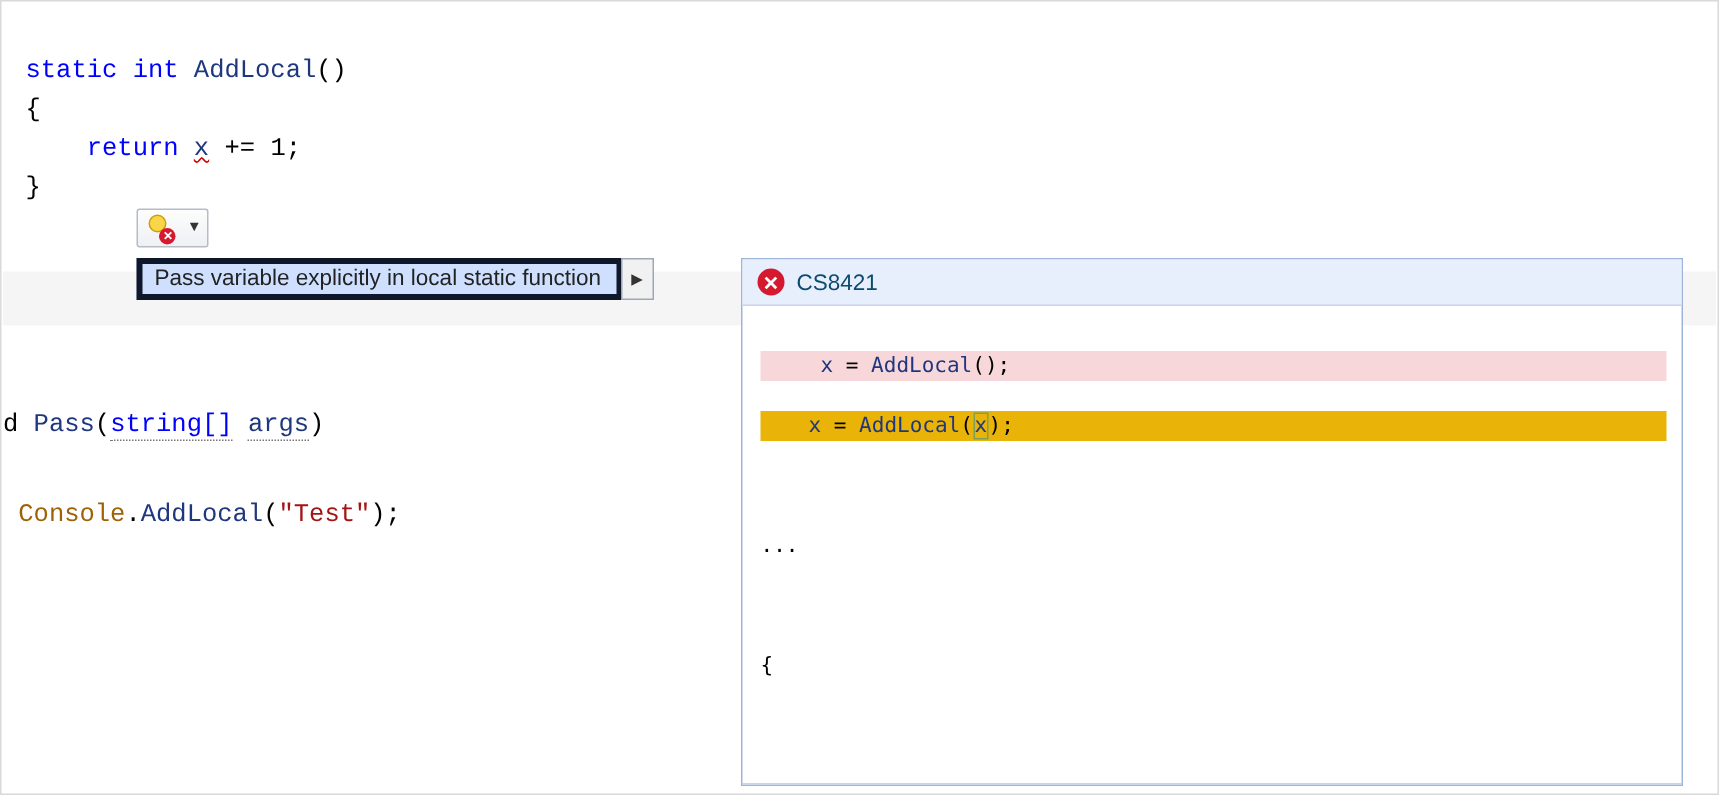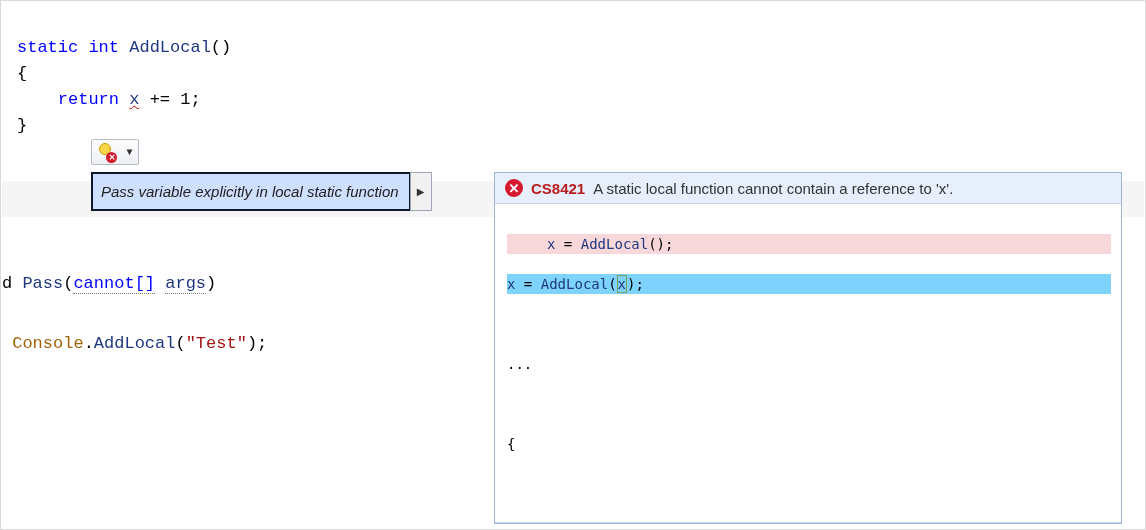--- a/index.html
+++ b/index.html
@@ -75,26 +75,26 @@
   .qa-item {
     position: absolute;
     left: 90px; top: 171px;
     display: flex;
     align-items: stretch;
     font-family: "Segoe UI", Arial, sans-serif;
     font-size: 15px;
     cursor: pointer;
   }
   .qa-label {
-    border: 2px solid #0f172a;
+    border: 4px solid #0f172a;
     background: #cfe0ff;
     padding: 4px 10px 5px 8px;
     color: #222;
-    height: 39px;
-    display:flex; align-items:center;font-style:italic;
+    height: 28px;
+    display:flex; align-items:center;
   }
   .qa-fly {
     border: 1px solid #9fa7b7;
     background: #f1f1f1;
     width: 22px;
     display:flex; align-items:center; justify-content:center;
     font-size: 10px; color:#333;
     margin-left: -1px;
   }
 
@@ -127,38 +127,38 @@
   .diff {
     font-family: Consolas, monospace;
     font-size: 14px;
     line-height: 20px;
     padding: 10px 10px 8px 12px;
     border-bottom: 1px solid #c7d4ea;
     white-space: pre;
   }
   .diff-row { padding: 0; }
   .del { background: #f8d7da; padding-left: 40px; }
-  .add { background: #7dd3fc; }
+  .add { background: #eab308; padding-left: 32px; }
   .boxed { border: 1px solid #7aa05b; padding: 0 0px; }
-  .link { color: #b91c1c; cursor:pointer;font-weight:bold; }
+  .link { color: #0c4a6e; cursor:pointer; }
 </style>
 </head>
 <body>
 
 <div class="faint-bar"></div>
 
 <div class="code-area">
 <span class="kw">static</span> <span class="kw">int</span> <span class="ident">AddLocal</span><span class="plain">()</span>
 <span class="plain">{</span>
     <span class="kw">return</span> <span class="ident squiggle">x</span> <span class="plain">+=</span> <span class="plain">1</span><span class="plain">;</span>
 <span class="plain">}</span>
 </div>
 
 <div class="second-code">
-<span class="plain">d</span> <span class="ident">Pass</span><span class="plain">(</span><span class="kw dotted-un">cannot[]</span> <span class="ident dotted-un">args</span><span class="plain">)</span>
+<span class="plain">d</span> <span class="ident">Pass</span><span class="plain">(</span><span class="kw dotted-un">string[]</span> <span class="ident dotted-un">args</span><span class="plain">)</span>
 
  <span class="type">Console</span><span class="plain">.</span><span class="ident">AddLocal</span><span class="plain">(</span><span class="str">"Test"</span><span class="plain">);</span>
 </div>
 
 <div class="lightbulb">
   <span class="lb-icon">
     <span class="lb-bulb"></span>
     <span class="lb-err">✕</span>
   </span>
   <span class="lb-arrow">▼</span>
@@ -168,21 +168,20 @@
   <div class="qa-label">Pass variable explicitly in local static function</div>
   <div class="qa-fly">
     <span>▶</span>
   </div>
 </div>
 
 <div class="panel">
   <div class="panel-header">
     <span class="err-icon">✕</span>
     <span class="err-code link">CS8421</span>
-    <span class="err-msg">A static local function cannot contain a reference to 'x'.</span>
   </div>
   <div class="diff">
 <div class="diff-row del"><span class="ident">x</span><span> = </span><span class="ident">AddLocal</span><span>();</span></div>
 <div class="diff-row add"><span class="ident">x</span><span> = </span><span class="ident">AddLocal</span><span>(</span><span class="ident boxed">x</span><span>);</span></div>
 <div class="diff-row">&nbsp;</div>
 <div class="diff-row">...</div>
 <div class="diff-row">&nbsp;</div>
 <div class="diff-row">{</div>
 
   </div>

